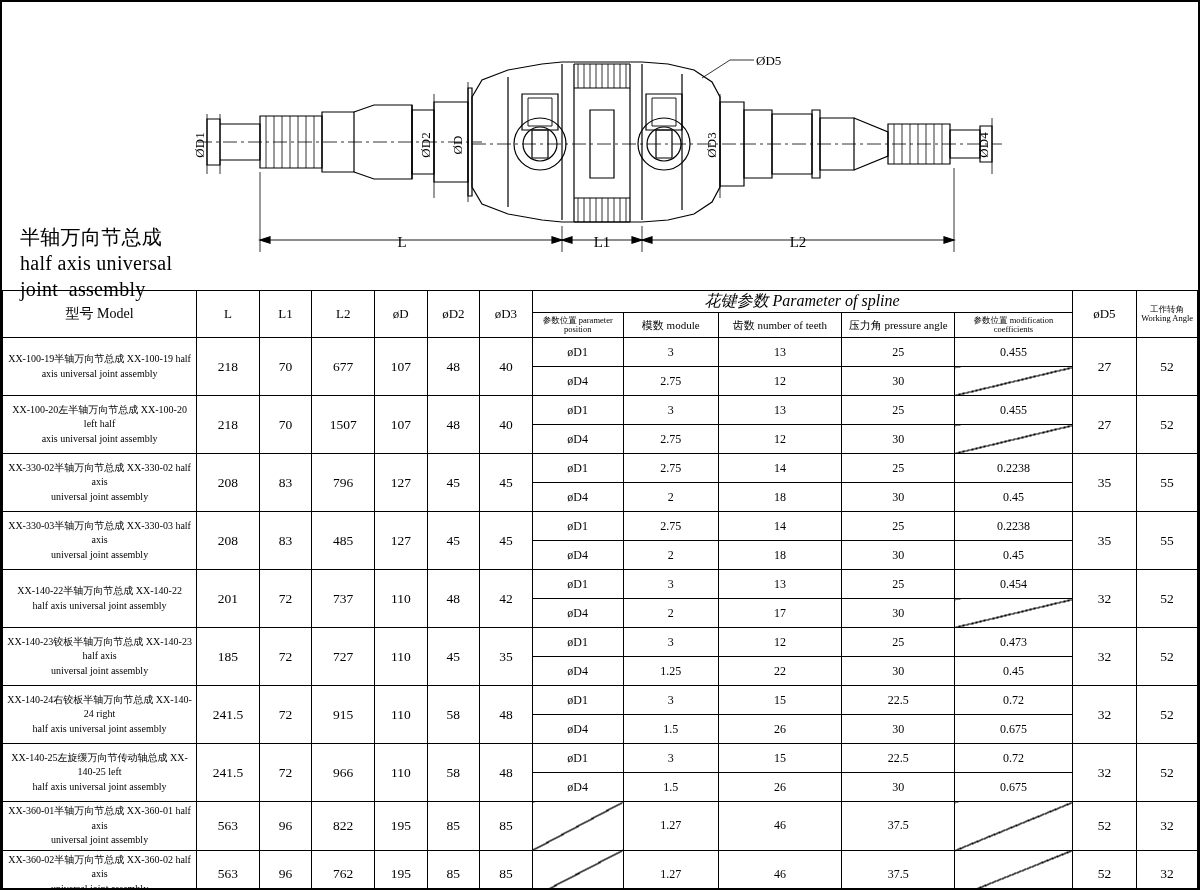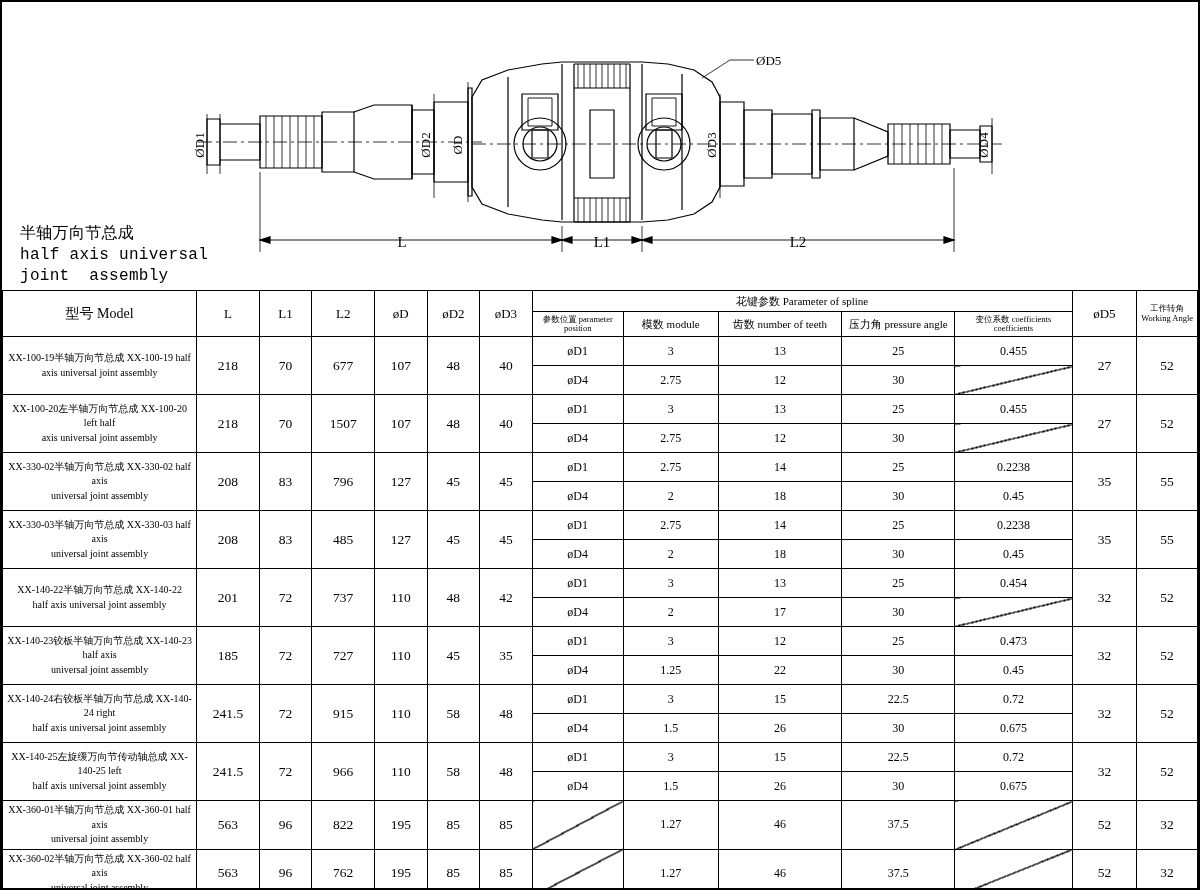--- a/index.html
+++ b/index.html
@@ -27,22 +27,22 @@
     position: relative;
     width: 1196px;
     height: 288px;
   }
   #drawing svg { display: block; }
 
   .caption {
     position: absolute;
     left: 18px;
     top: 222px;
-    font-family: Liberation Mono, monospace;
-    font-size: 16px;
+    font-family: Liberation Serif, serif;
+    font-size: 20px;
     line-height: 1.30;
     letter-spacing: 0.3px;
     white-space: pre;
   }
 
   
   table {
     border-collapse: collapse;
     width: 1196px;
     table-layout: fixed;
@@ -53,21 +53,21 @@
     vertical-align: middle;
     font-family: "Liberation Serif", serif;
     font-size: 13px;
     padding: 0;
   }
   th { font-weight: normal; }
 
   .hdr-model { font-size: 14px; margin-top: 28px; }
   .hdr-small { font-size: 11px; line-height: 1.15; }
   .hdr-tiny  { font-size: 8.5px; line-height: 1.1; }
-  .hdr-spline { font-size: 11px; }
+  .hdr-spline { font-size: 16px; font-style: italic; }
 
   .model-cell {
     font-size: 10px;
     line-height: 1.45;
     padding: 2px 3px;
     text-align: center;
   }
   .num { font-size: 13.5px; }
   .num-sm { font-size: 12px; }
 
@@ -210,21 +210,21 @@
         <th colspan="5" class="hdr-spline" style="height:20px">花键参数 Parameter of spline</th>
         <th rowspan="2">øD5</th>
         <th rowspan="2" class="hdr-tiny" style="white-space:pre-line">工作转角
 Working Angle</th>
       </tr>
       <tr>
         <th class="hdr-tiny" style="height:24px">参数位置 parameter position</th>
         <th class="hdr-small">模数 module</th>
         <th class="hdr-small">齿数 number of teeth</th>
         <th class="hdr-small">压力角 pressure angle</th>
-        <th class="hdr-tiny">变位系数 coefficients coefficients</th>
+        <th class="hdr-tiny">参数位置 modification coefficients</th>
       </tr>
     </thead>
     <tbody id="tbody">
         <tr style="height: 29px;">
           <td class="model-cell" rowspan="2" style="white-space: pre-line;">XX-100-19半轴万向节总成  XX-100-19 half
 axis universal joint assembly</td>
           <td class="num" rowspan="2">218</td>
           <td class="num" rowspan="2">70</td>
           <td class="num" rowspan="2">677</td>
           <td class="num" rowspan="2">107</td>

